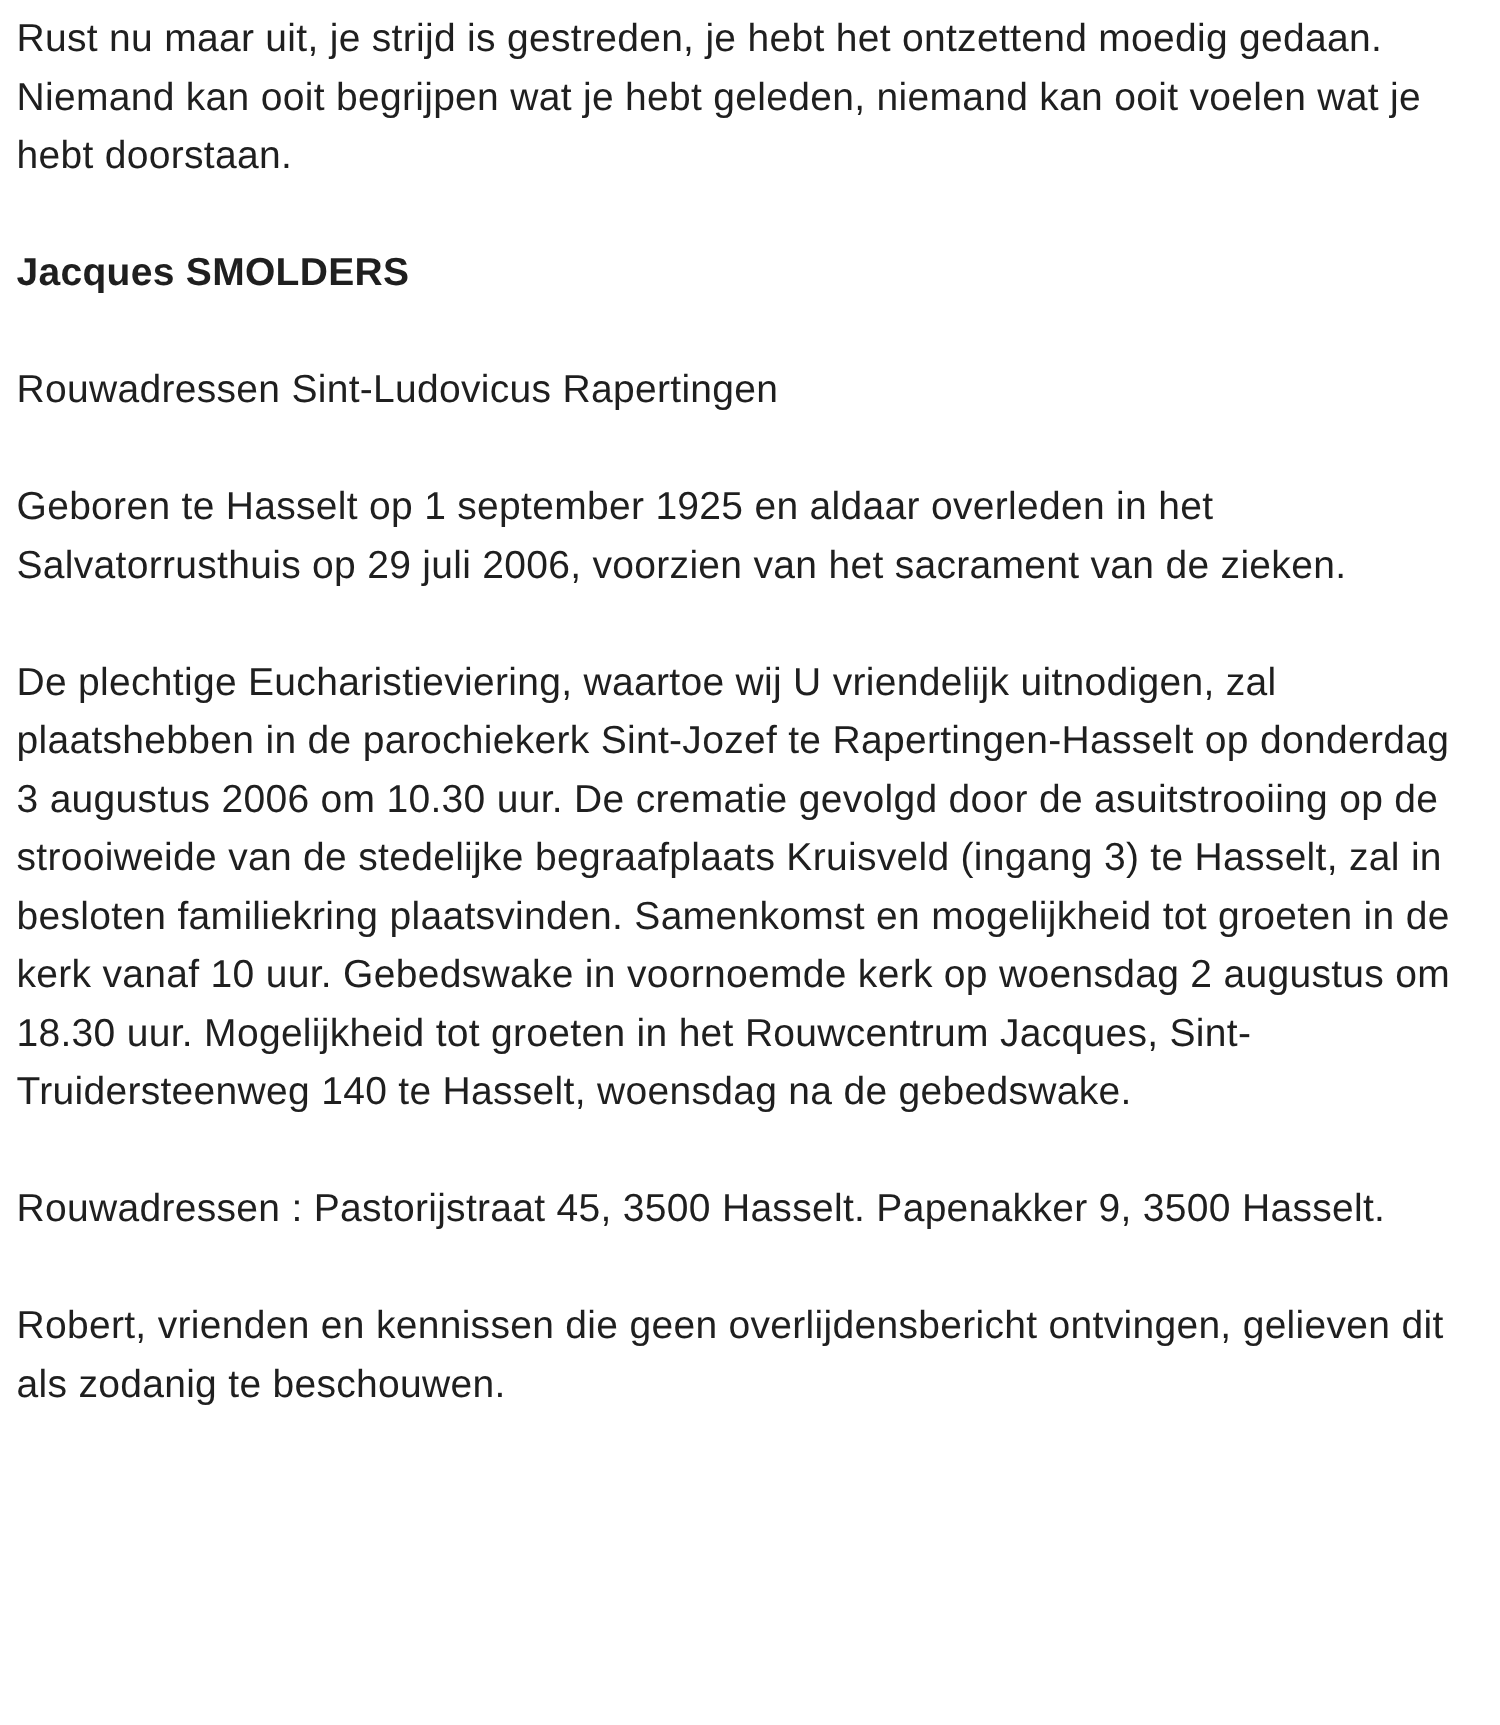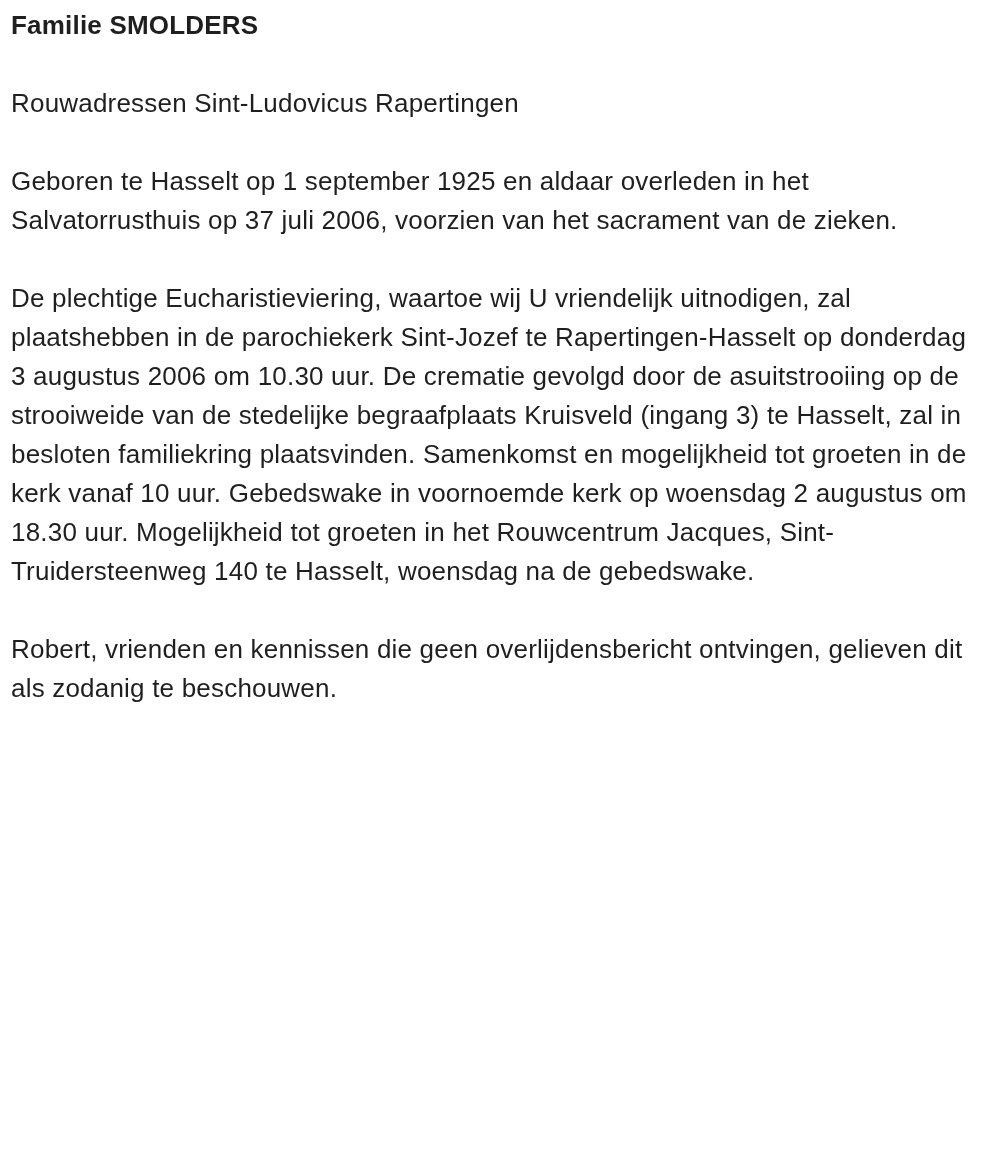--- a/index.html
+++ b/index.html
@@ -29,25 +29,27 @@
   }
   .deceased-name {
     font-weight: bold;
     margin: 0 0 39px 0;
   }
 </style>
 </head>
 <body>
 
 <div class="obituary">
+  <p class="para">Rust nu maar uit, je strijd is gestreden, je hebt het ontzettend moedig gedaan. Niemand kan ooit begrijpen wat je hebt geleden, niemand kan ooit voelen wat je hebt doorstaan.</p>
 
 
-  <p class="deceased-name">Familie SMOLDERS</p>
+  <p class="deceased-name">Jacques SMOLDERS</p>
 
   <p class="para">Rouwadressen Sint-Ludovicus Rapertingen</p>
 
-  <p class="para">Geboren te Hasselt op 1 september 1925 en aldaar overleden in het Salvatorrusthuis op 37 juli 2006, voorzien van het sacrament van de zieken.</p>
+  <p class="para">Geboren te Hasselt op 1 september 1925 en aldaar overleden in het Salvatorrusthuis op 29 juli 2006, voorzien van het sacrament van de zieken.</p>
 
   <p class="para">De plechtige Eucharistieviering, waartoe wij U vriendelijk uitnodigen, zal plaatshebben in de parochiekerk Sint-Jozef te Rapertingen-Hasselt op donderdag 3 augustus 2006 om 10.30 uur. De crematie gevolgd door de asuitstrooiing op de strooiweide van de stedelijke begraafplaats Kruisveld (ingang 3) te Hasselt, zal in besloten familiekring plaatsvinden. Samenkomst en mogelijkheid tot groeten in de kerk vanaf 10 uur. Gebedswake in voornoemde kerk op woensdag 2 augustus om 18.30 uur. Mogelijkheid tot groeten in het Rouwcentrum Jacques, Sint-Truidersteenweg 140 te Hasselt, woensdag na de gebedswake.</p>
 
+  <p class="para">Rouwadressen : Pastorijstraat 45, 3500 Hasselt. Papenakker 9, 3500 Hasselt.</p>
 
   <p class="para">Robert, vrienden en kennissen die geen overlijdensbericht ontvingen, gelieven dit als zodanig te beschouwen.</p>
 </div>
 
 </body></html>

